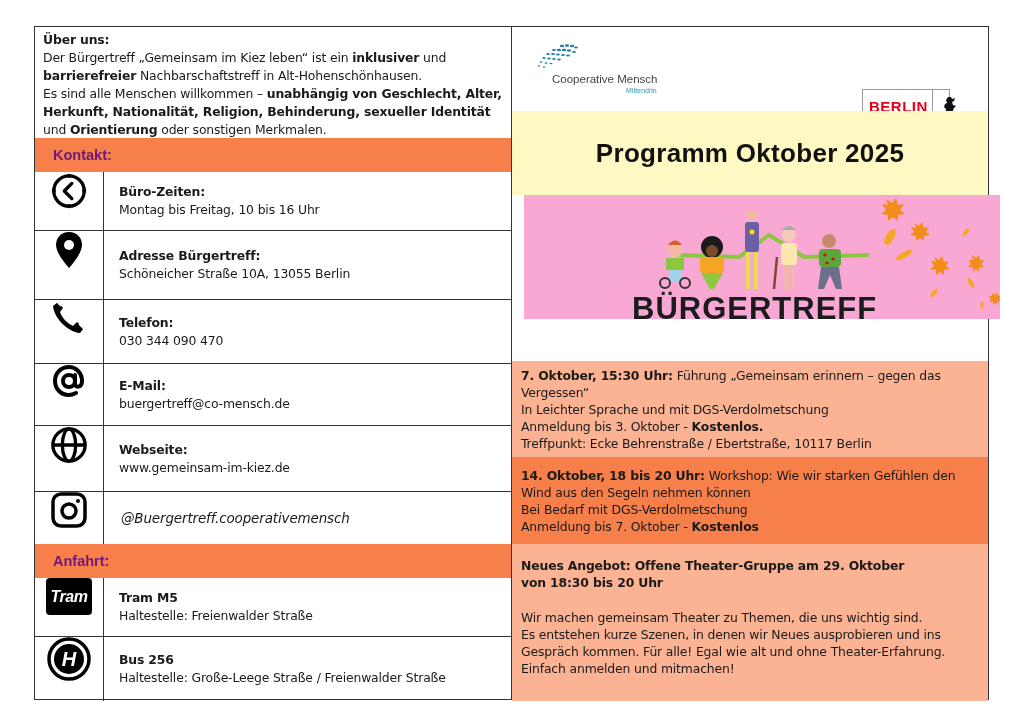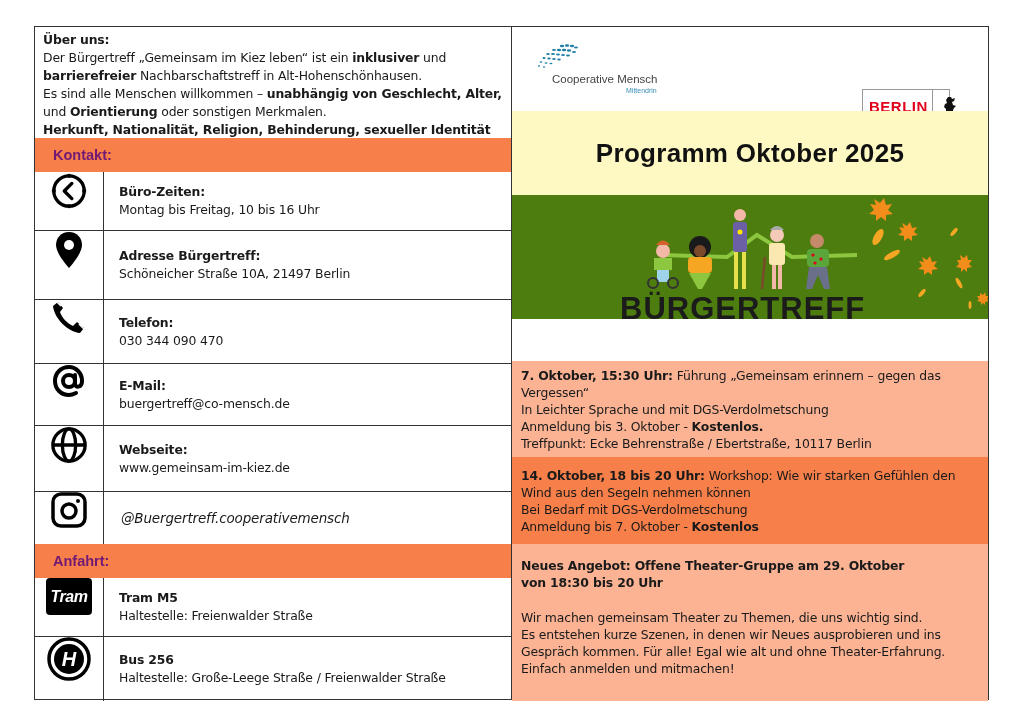--- a/index.html
+++ b/index.html
@@ -32,21 +32,21 @@
   .berlin { position:absolute; left:350px; top:14px; width:88px; height:60px; border:1px solid #999; box-sizing:border-box;margin-top:48px; }
   .berlin-top { position:absolute; left:0; top:0; width:100%; height:34px; border-bottom:1px solid #999; }
   .berlin-word { position:absolute; left:6px; top:8px; font-family:"Liberation Sans", sans-serif; font-weight:bold; font-size:15px; color:#e2001a; letter-spacing:0.5px; }
   .berlin-bearbox { position:absolute; left:69px; top:0; width:34px; height:34px; border-left:1px solid #999; display:flex; align-items:center; justify-content:center; }
   .berlin-sub { position:absolute; left:5px; top:37px; font-family:"Liberation Sans", sans-serif; font-size:5.5px; line-height:8px; color:#555; }
 
   .program-head { position:absolute; left:0; top:84px; width:100%; height:84px; background:#fef9c3;
                   display:flex; align-items:center; justify-content:center; }
   .program-title { font-family:"Liberation Sans", sans-serif; font-weight:bold; font-size:26px; color:#111; letter-spacing:0.3px; }
 
-  .hero { position:absolute; left:0; top:168px; width:100%; height:124px; background:#4d7c0f; overflow:hidden; }
+  .hero { position:absolute; left:12px; top:168px; width:100%; height:124px; background:#f9a8d4; overflow:hidden; }
   .brand-title { position:absolute; left:108px; top:96px; font-family:"Liberation Sans", sans-serif; font-weight:bold; font-size:31px; color:#1b1b1b; letter-spacing:1px; }
   .brand-sub { position:absolute; left:110px; top:130px; font-family:"Liberation Sans", sans-serif; font-size:19px; color:#1b1b1b; letter-spacing:0.2px; }
 
   .event { position:absolute; left:0; width:100%; box-sizing:border-box; padding:6px 10px 0 9px;
            font-size:12.4px; line-height:17px; letter-spacing:-0.15px; }
   .event b { font-weight:bold; }
   .ev1 { top:334px; height:96px; background:#fbb394; }
   .ev2 { top:430px; height:87px; background:#f77f4a; padding-top:10px; }
   .ev3 { top:517px; height:157px; background:#fbb394; padding-top:13px; }
   .ev3 .gap { height:18px; }
@@ -55,22 +55,22 @@
 <body>
 
 <div class="frame">
 
   <div class="left">
     <div class="about">
       <div><b>Über uns:</b></div>
       <div><span>Der Bürgertreff „Gemeinsam im Kiez leben“ ist ein </span><b>inklusiver</b><span> und</span></div>
       <div><b>barrierefreier</b><span> Nachbarschaftstreff in Alt-Hohenschönhausen.</span></div>
       <div><span>Es sind alle Menschen willkommen – </span><b>unabhängig von Geschlecht, Alter,</b></div>
+      <div><b>Herkunft, Nationalität, Religion, Behinderung, sexueller Identität</b></div>
       <div><span>und </span><b>Orientierung</b><span> oder sonstigen Merkmalen.</span></div>
-      <div><b>Herkunft, Nationalität, Religion, Behinderung, sexueller Identität</b></div>
     </div>
 
     <div class="section-head" style="top:111px;">Kontakt:</div>
 
     <div class="row" style="top:145px;height:58px;border-top:none;">
       <div class="icon-cell">
         <svg width="38" height="38" viewBox="0 0 40 40">
             <circle cx="20" cy="20" r="16" fill="none" stroke="#000" stroke-width="3.5"></circle>
             <path d="M23 12 L15 20 L23 28" fill="none" stroke="#000" stroke-width="3.5" stroke-linecap="round" stroke-linejoin="round"></path>
             <rect x="18.5" y="2" width="3" height="4" fill="#000"></rect>
@@ -87,21 +87,21 @@
 
     <div class="row" style="top:203px;height:69px;">
       <div class="icon-cell">
         <svg width="28" height="38" viewBox="0 0 28 38">
             <path d="M14 1 C6 1 1 7 1 14 C1 23 14 37 14 37 C14 37 27 23 27 14 C27 7 22 1 14 1 Z" fill="#000"></path>
             <circle cx="14" cy="14" r="5" fill="#fff"></circle>
           </svg>
       </div>
       <div class="text-cell">
           <div class="label">Adresse Bürgertreff:</div>
-          <div>Schöneicher Straße 10A, 21497 Berlin</div>
+          <div>Schöneicher Straße 10A, 13055 Berlin</div>
         </div>
     </div>
 
     <div class="row" style="top:272px;height:64px;">
       <div class="icon-cell">
         <svg width="34" height="34" viewBox="0 0 34 34">
             <path d="M6 2 L11 8 L8 12 C10 18 15 23 21 26 L25 22 L32 28 L28 33 C16 32 2 18 1 6 Z" fill="#000"></path>
             <path d="M4 1 L9 6" stroke="#fff" stroke-width="1.5"></path>
             <path d="M27 24 L32 29" stroke="#fff" stroke-width="1.5"></path>
           </svg>

